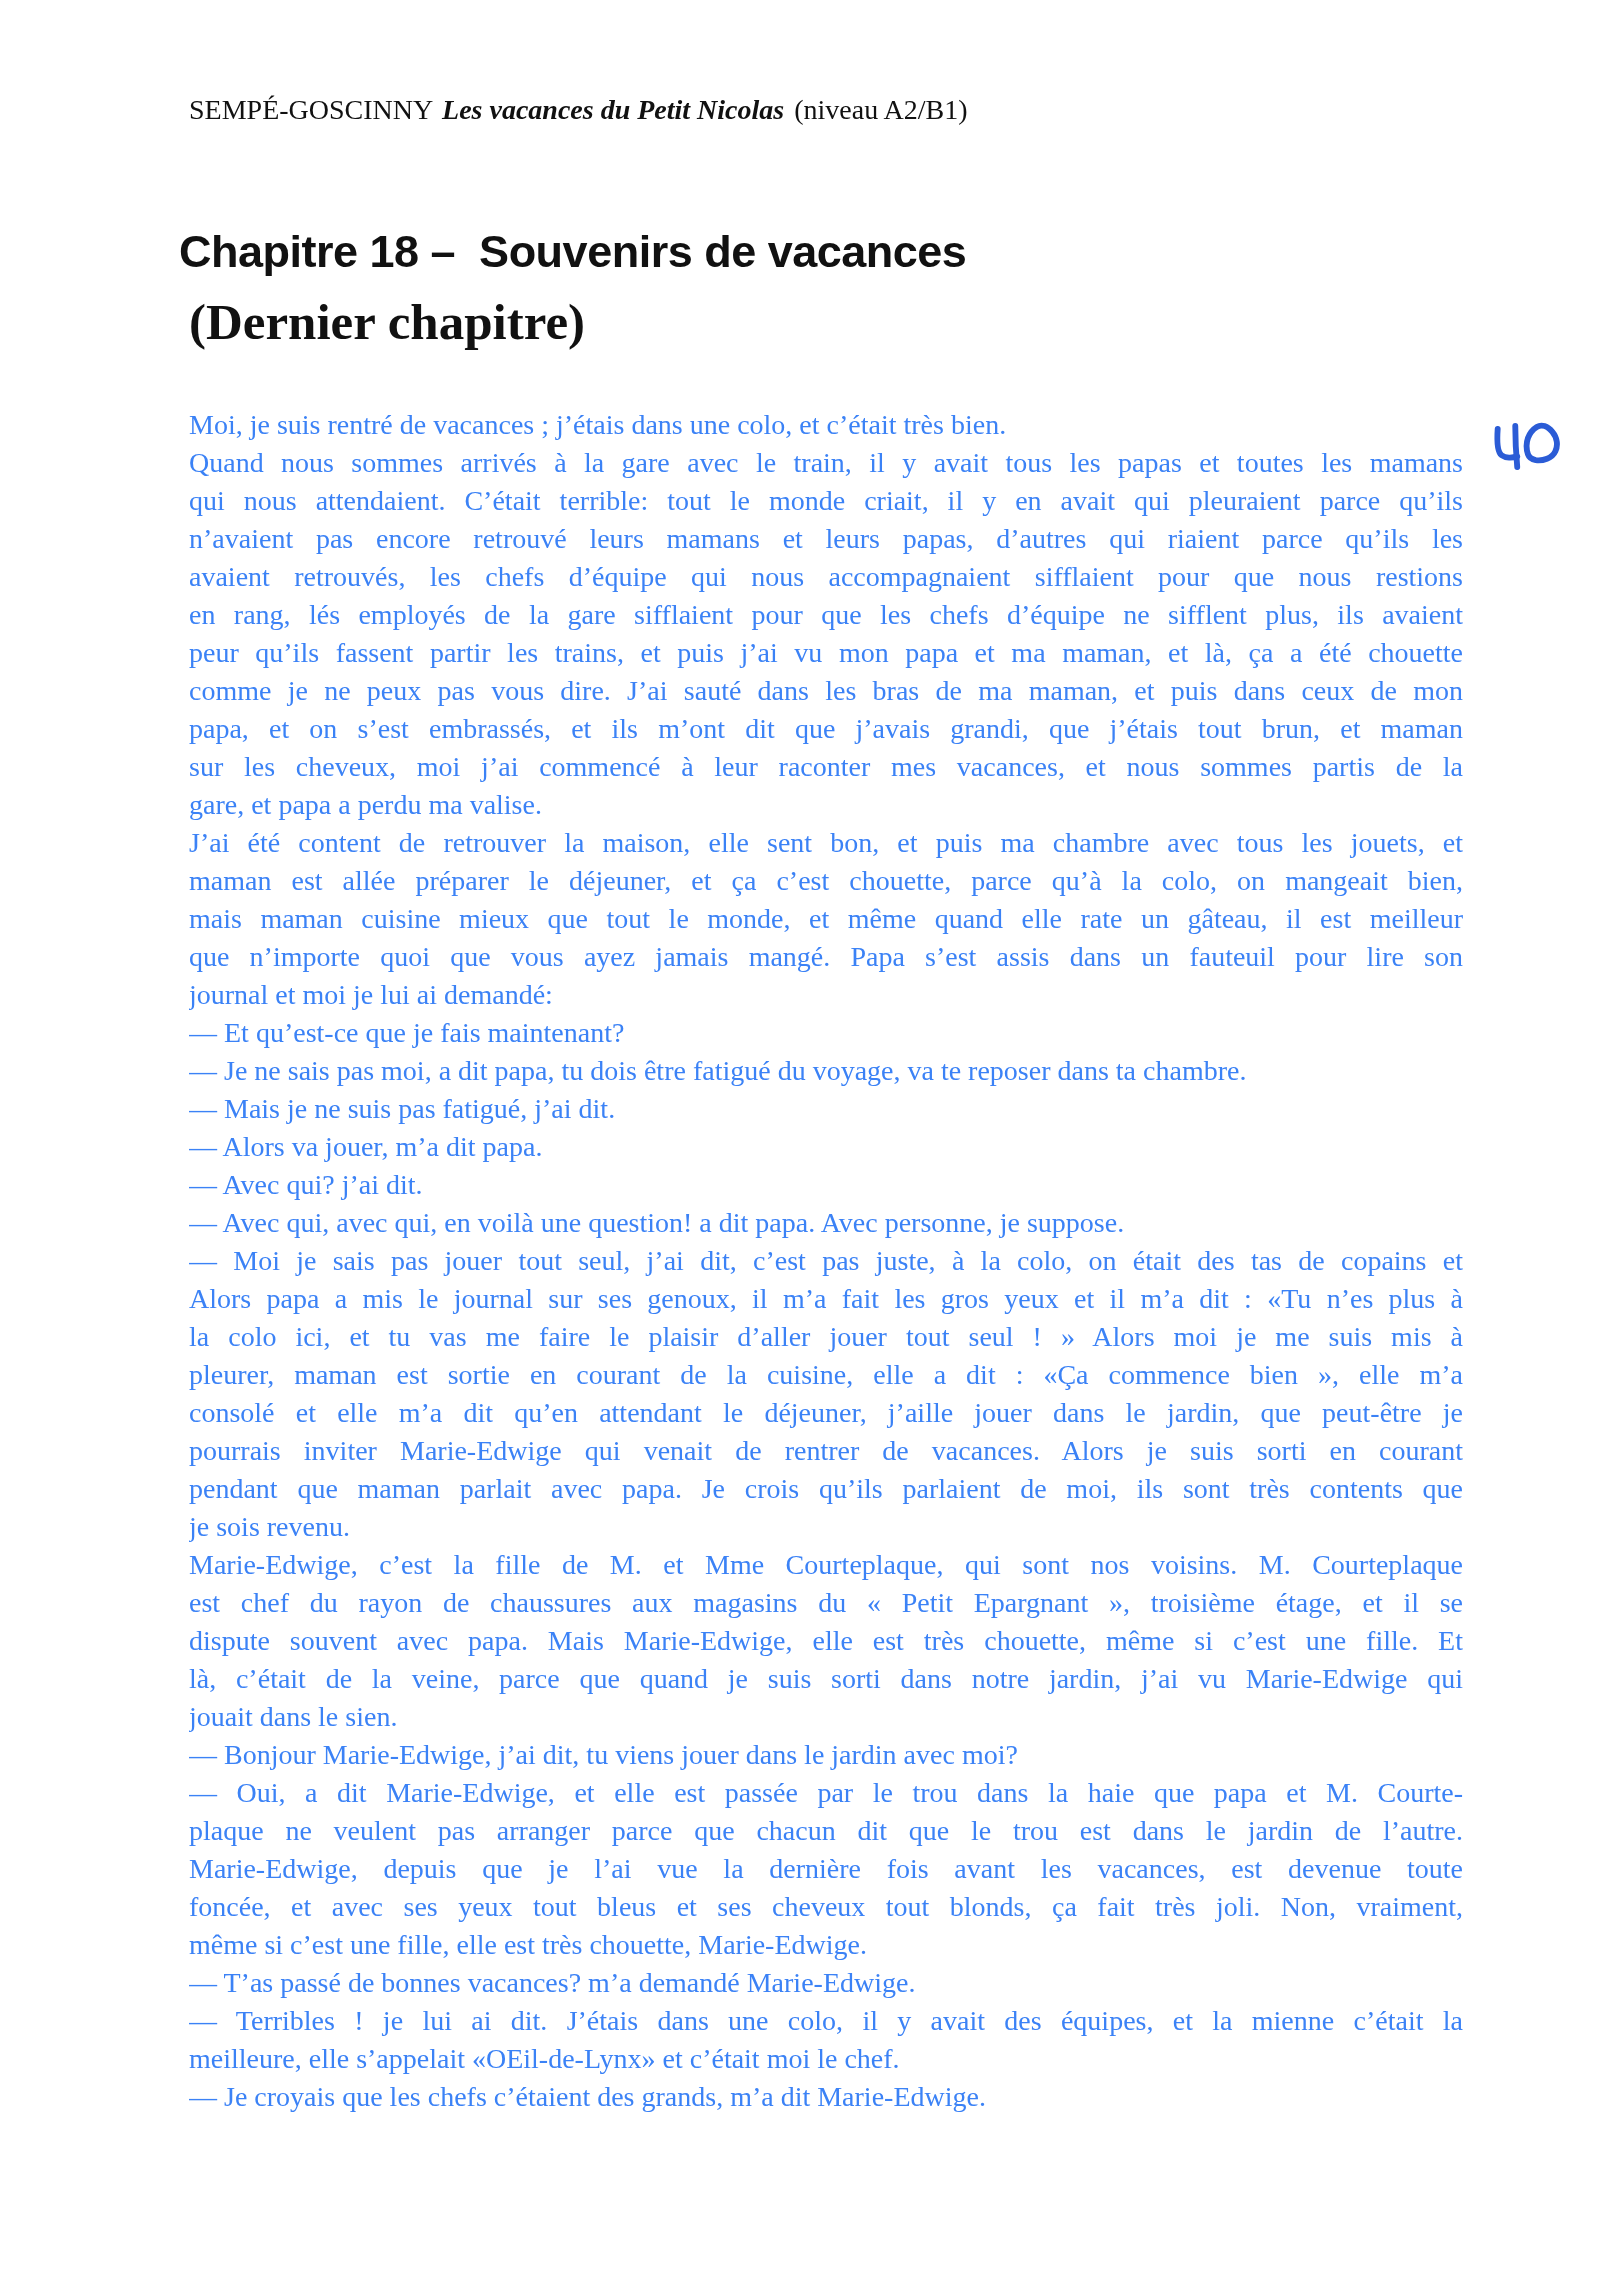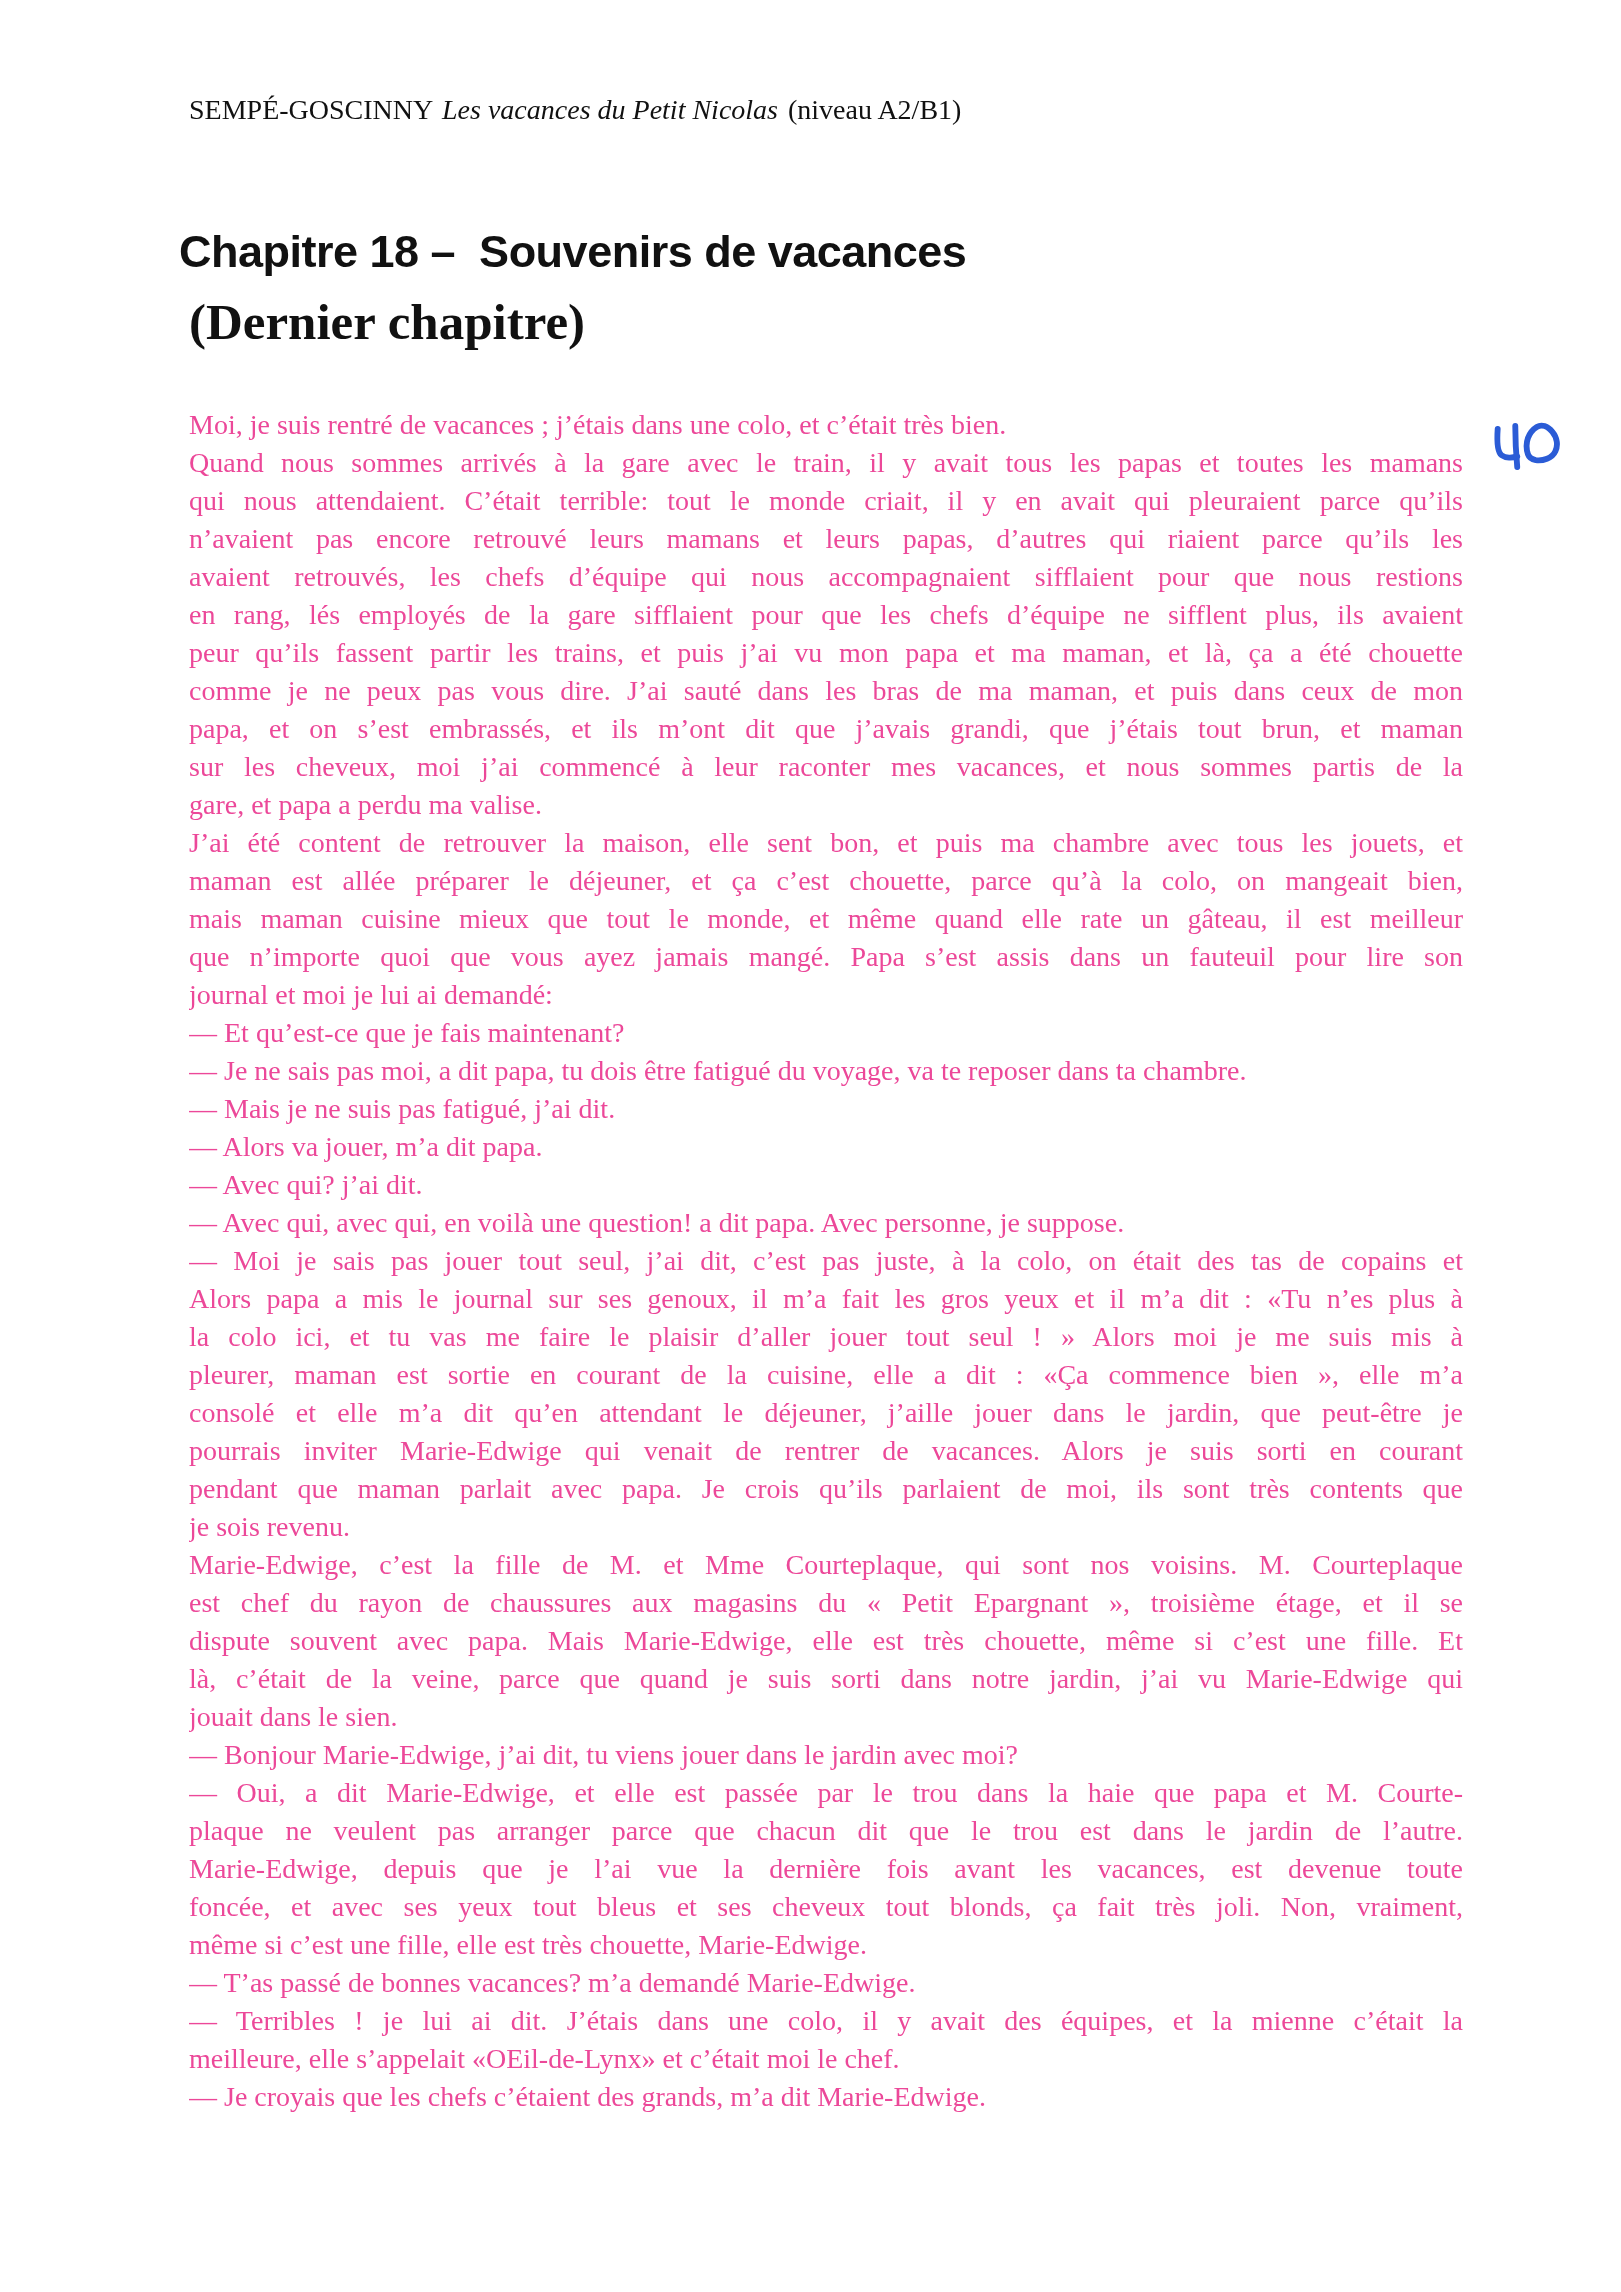--- a/index.html
+++ b/index.html
@@ -18,21 +18,21 @@
   }
   .header {
     position: absolute;
     left: 189px;
     top: 95px;
     font-size: 28px;
     line-height: 1.05;
     white-space: nowrap;
   }
   .header .book {
-    font-weight: normal;
+    font-weight: bold;
     font-style: italic;
     margin-left: 8.8px;
   }
   .header .level {
     margin-left: 10px;
   }
   .title {
     position: absolute;
     left: 179px;
     top: 229px;
@@ -51,21 +51,21 @@
     font-weight: bold;
     font-size: 51px;
     line-height: 1;
   }
   .body-text {
     position: absolute;
     left: 189px;
     top: 406px;
     width: 1274px;
     font-size: 28px;
-    color: #ec4899;
+    color: #3b82f6;
   }
   .para { margin: 0; }
   .line {
     height: 38px;
     line-height: 38px;
     text-align: justify;
     text-align-last: justify;
     overflow: hidden;
     white-space: normal;
   }

